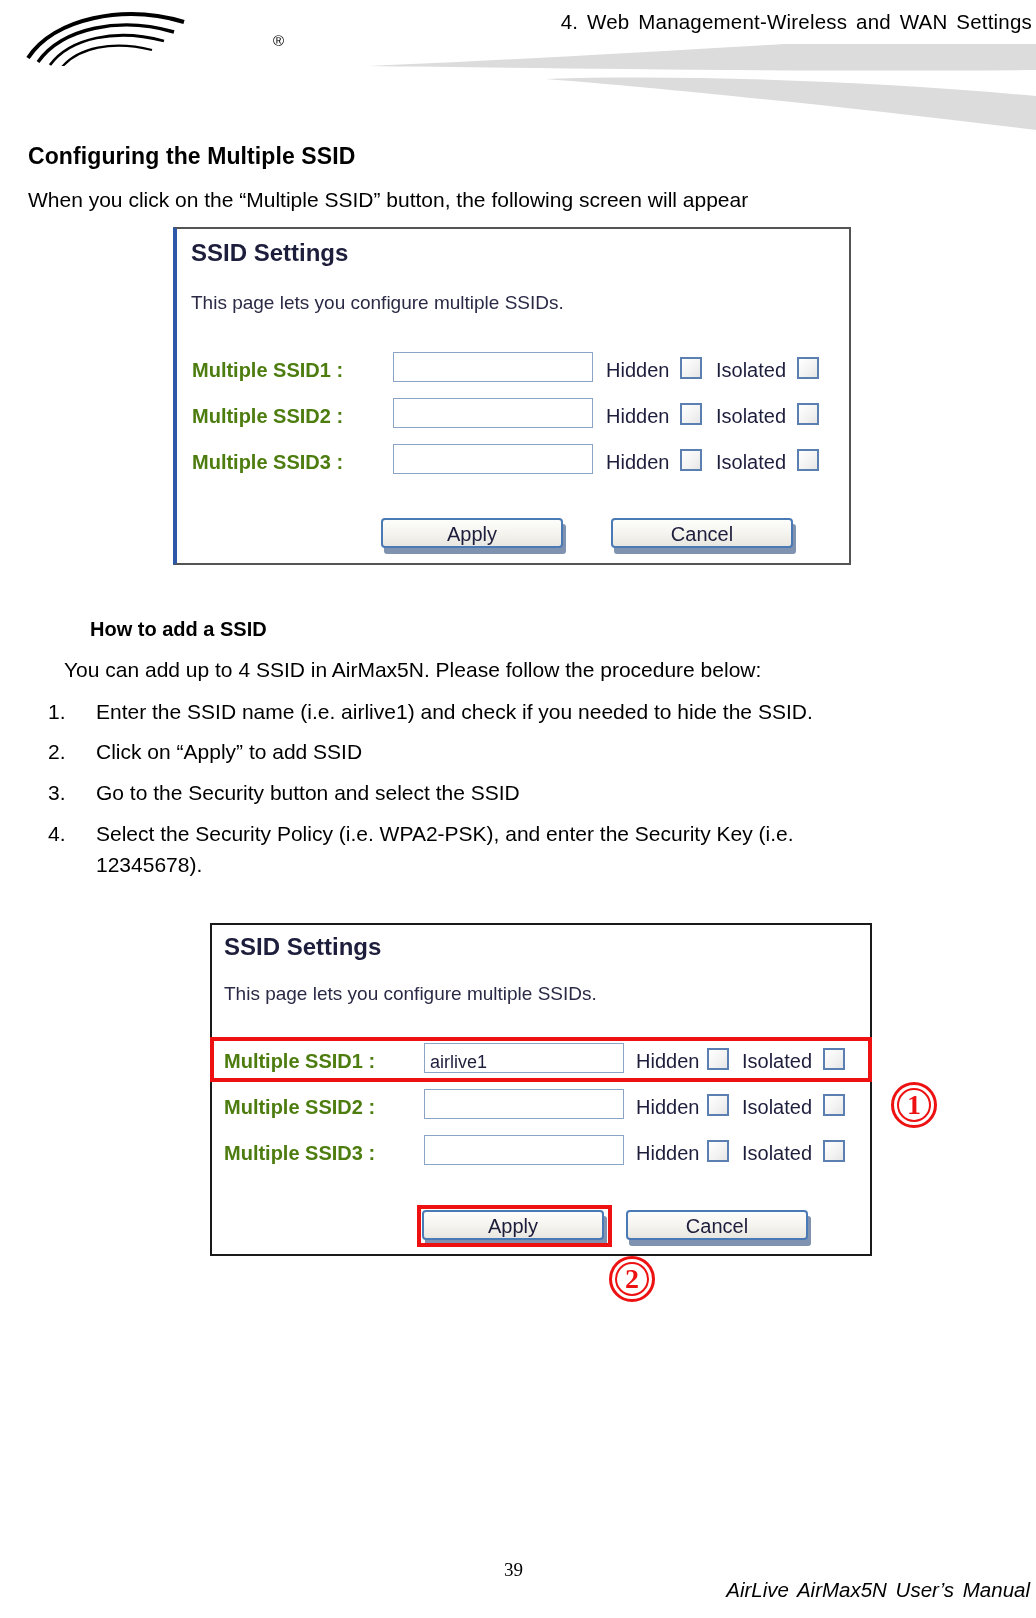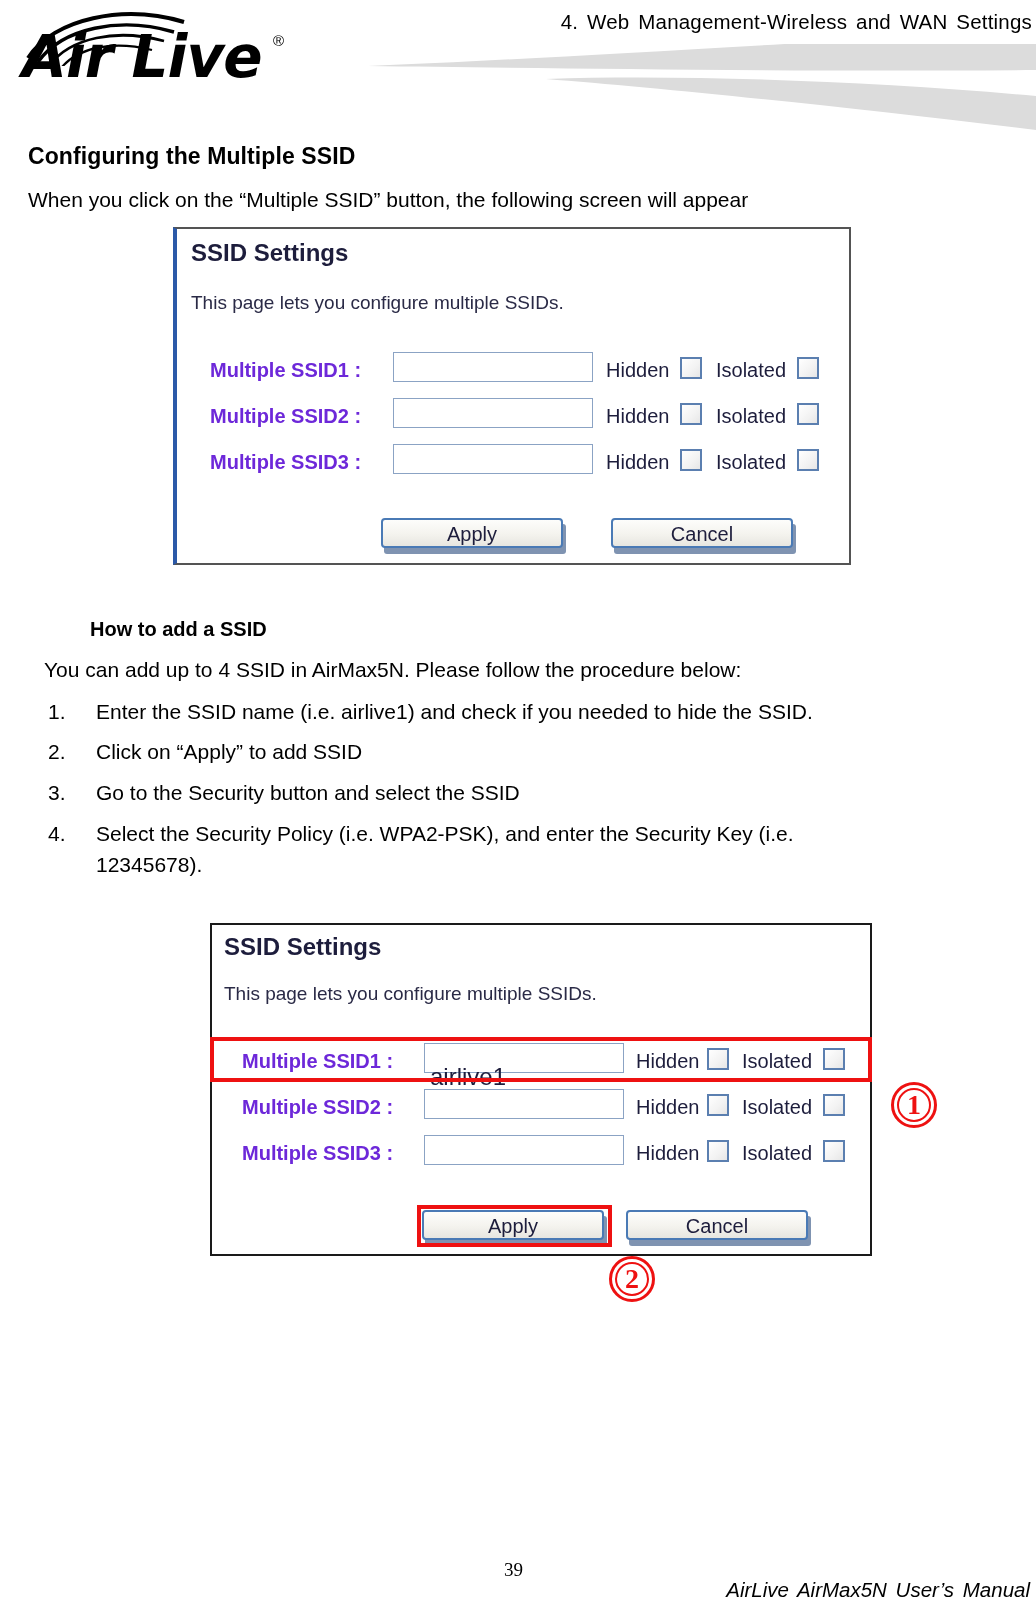--- a/index.html
+++ b/index.html
@@ -108,23 +108,22 @@
     white-space: nowrap;
   }
   .shot-desc {
     position: absolute;
     color: #2a2a46;
     white-space: nowrap;
   }
   .row-label {
     position: absolute;
     font-weight: bold;
-    color: #6d28d9;
-    white-space: nowrap;
-    margin-left: 18px;
+    color: #4d7c0f;
+    white-space: nowrap;
   }
   .txtbox {
     position: absolute;
     box-sizing: border-box;
     border: 1px solid #8ba3c4;
     background: #ffffff;
   }
   .txtbox span {
     position: absolute;
     left: 5px;
@@ -162,21 +161,21 @@
   .howto-title {
     position: absolute;
     left: 78px;
     top: 618px;
     font-size: 20px;
     font-weight: bold;
     margin-left: 12px;
   }
   .howto-lead {
     position: absolute;
-    left: 44px;
+    left: 64px;
     top: 658px;
     font-size: 21px;
   }
   .step {
     position: absolute;
     left: 48px;
     font-size: 21px;
   }
   .step .num {
     position: absolute;
@@ -245,21 +244,20 @@
 
   <div class="header-chapter">4. Web Management-Wireless and WAN Settings</div>
 
   <div class="logo-wrap">
     <svg class="logo-arcs" width="170" height="60" viewBox="0 0 170 60">
       <path d="M4 52 C 30 12, 100 -2, 160 16" stroke="#000" stroke-width="4" fill="none"></path>
       <path d="M14 56 C 38 22, 96 10, 150 26" stroke="#000" stroke-width="3.4" fill="none"></path>
       <path d="M26 59 C 46 32, 92 22, 140 35" stroke="#000" stroke-width="2.8" fill="none"></path>
       <path d="M38 61 C 54 42, 88 34, 128 44" stroke="#000" stroke-width="2.2" fill="none"></path>
     </svg>
-    <div class="logo-text">Air Live</div>
     <div class="logo-reg">®</div>
   </div>
 
   <svg class="swoosh" width="676" height="92" viewBox="0 0 676 92">
     <path d="M8 22 C 160 16, 380 2, 676 -14 L676 26 C 420 28, 170 24, 8 22 Z" fill="#dcdcdc"></path>
     <path d="M186 35 C 330 30, 520 38, 676 52 L676 86 C 480 62, 300 44, 186 35 Z" fill="#dcdcdc"></path>
   </svg>
 </div>
 
 <div class="section-title">Configuring the Multiple SSID</div>
@@ -329,21 +327,21 @@
 </div>
 
 <div class="shot" id="shot-two">
 
   <div class="shot-title" style="left:12px; top:8px; font-size:24px;">SSID Settings</div>
 
   <div class="shot-desc" style="left:12px; top:58px; font-size:19px;">This page lets you configure multiple SSIDs.</div>
 
   <div class="row-label" style="left:12px; top:125px; font-size:20px;">Multiple SSID1 :</div>
   <div class="txtbox" style="left:212px; top:118px; width:200px; height:30px;">
-    <span style="top:19px; font-size:24px;">airlive1</span>
+    <span style="top:8px; font-size:18px;">airlive1</span>
   </div>
   <div class="cb-label" style="left:424px; top:125px; font-size:20px;">Hidden</div>
   <div class="cbox" style="left:495px; top:123px; width:22px; height:22px;"></div>
   <div class="cb-label" style="left:530px; top:125px; font-size:20px;">Isolated</div>
   <div class="cbox" style="left:611px; top:123px; width:22px; height:22px;"></div>
 
   <div class="row-label" style="left:12px; top:171px; font-size:20px;">Multiple SSID2 :</div>
   <div class="txtbox" style="left:212px; top:164px; width:200px; height:30px;">
     <span style="top:5px; font-size:18px;"></span>
   </div>

